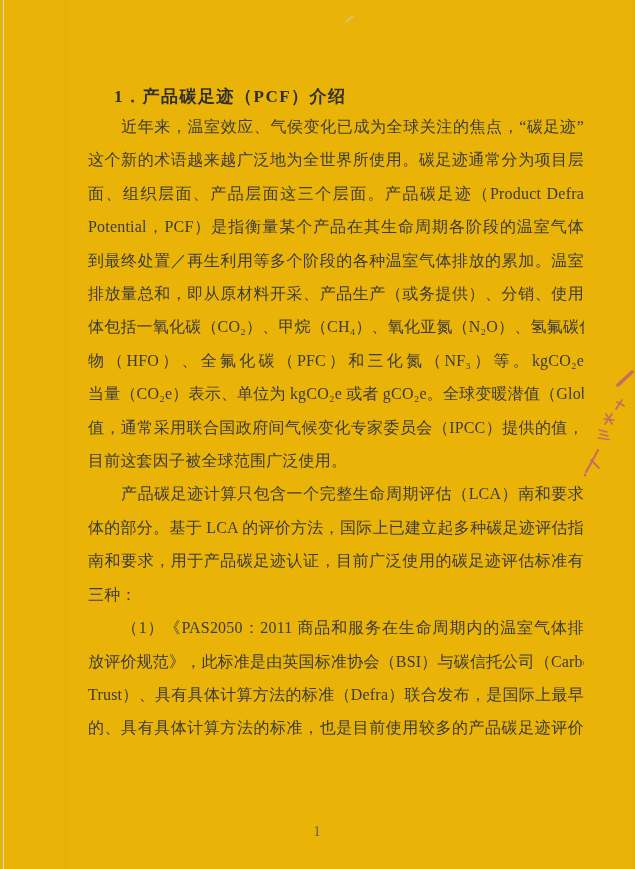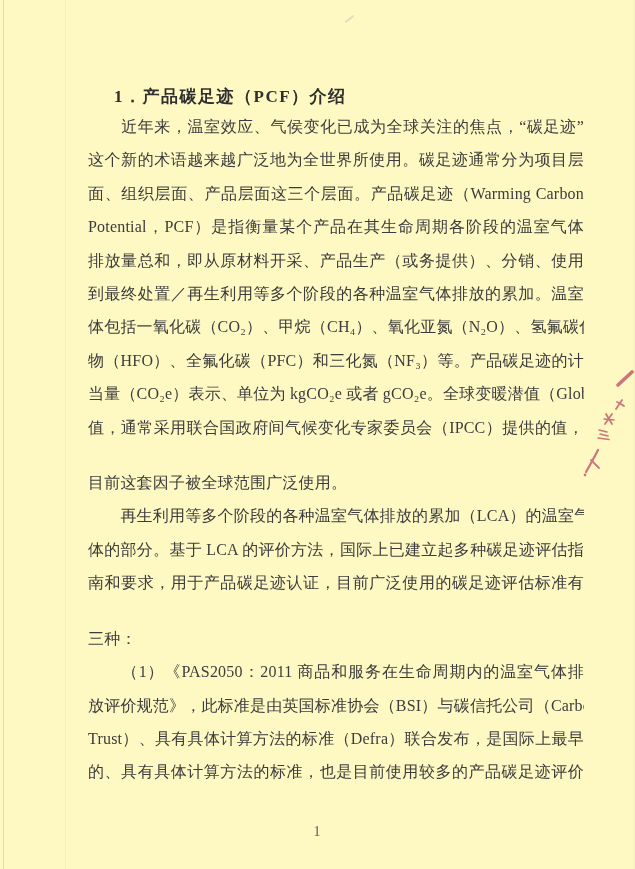--- a/index.html
+++ b/index.html
@@ -4,21 +4,21 @@
 <style>
   html, body {
     margin: 0;
     padding: 0;
     background: #ffffff;
   }
   .scan-page {
     position: relative;
     width: 635px;
     height: 869px;
-    background: #fef9c3;
+    background: #eab308;
     overflow: hidden;
     font-family: "Liberation Serif", "DejaVu Serif", serif;
   }
   
   .edge-left {
     position: absolute;
     left: 3px; top: 0; bottom: 0;
     width: 1px;
     background: #d9d9d9;
   }
@@ -67,21 +67,20 @@
     letter-spacing: 0.2px;
     text-align: justify;
     text-align-last: justify;
     color: #3c3c3c;
     white-space: nowrap;
     overflow: hidden;
   }
   .line.last {
     text-align: center;
     text-align-last: left;
-    margin-top: 22px;
   }
   .page-number {
     position: absolute;
     left: 0; right: 0;
     top: 824px;
     text-align: center;
     font-size: 14px;
     color: #5a5a5a;
     letter-spacing: 1px;
   }
@@ -102,32 +101,32 @@
   <div class="fold-line"></div>
   <div class="edge-right"></div>
   <div class="smudge"></div>
 
   <div class="content">
     <h1 class="heading">1．产品碳足迹（PCF）介绍</h1>
     <div id="paragraphs">
         <div class="paragraph">
           <div class="line">　　近年来，温室效应、气侯变化已成为全球关注的焦点，“碳足迹”</div>
           <div class="line">这个新的术语越来越广泛地为全世界所使用。碳足迹通常分为项目层</div>
-          <div class="line">面、组织层面、产品层面这三个层面。产品碳足迹（Warming Carbon</div>
+          <div class="line">面、组织层面、产品层面这三个层面。产品碳足迹（Product Defra</div>
           <div class="line">Potential，PCF）是指衡量某个产品在其生命周期各阶段的温室气体</div>
+          <div class="line">到最终处置／再生利用等多个阶段的各种温室气体排放的累加。温室</div>
           <div class="line">排放量总和，即从原材料开采、产品生产（或务提供）、分销、使用</div>
-          <div class="line">到最终处置／再生利用等多个阶段的各种温室气体排放的累加。温室</div>
           <div class="line">体包括一氧化碳（CO₂）、甲烷（CH₄）、氧化亚氮（N₂O）、氢氟碳化</div>
-          <div class="line">物（HFO）、全氟化碳（PFC）和三化氮（NF₃）等。产品碳足迹的计</div>
+          <div class="line">物（HFO）、全氟化碳（PFC）和三化氮（NF₃）等。kgCO₂e</div>
           <div class="line">当量（CO₂e）表示、单位为 kgCO₂e 或者 gCO₂e。全球变暖潜值（Global</div>
           <div class="line">值，通常采用联合国政府间气候变化专家委员会（IPCC）提供的值，</div>
           <div class="line last">目前这套因子被全球范围广泛使用。</div>
         </div>
         <div class="paragraph">
-          <div class="line">　　再生利用等多个阶段的各种温室气体排放的累加（LCA）的温室气</div>
+          <div class="line">　　产品碳足迹计算只包含一个完整生命周期评估（LCA）南和要求</div>
           <div class="line">体的部分。基于 LCA 的评价方法，国际上已建立起多种碳足迹评估指</div>
           <div class="line">南和要求，用于产品碳足迹认证，目前广泛使用的碳足迹评估标准有</div>
           <div class="line last">三种：</div>
         </div>
         <div class="paragraph">
           <div class="line">　　（1）《PAS2050：2011 商品和服务在生命周期内的温室气体排</div>
           <div class="line">放评价规范》，此标准是由英国标准协会（BSI）与碳信托公司（Carbon</div>
           <div class="line">Trust）、具有具体计算方法的标准（Defra）联合发布，是国际上最早</div>
           <div class="line">的、具有具体计算方法的标准，也是目前使用较多的产品碳足迹评价</div>
         </div>

